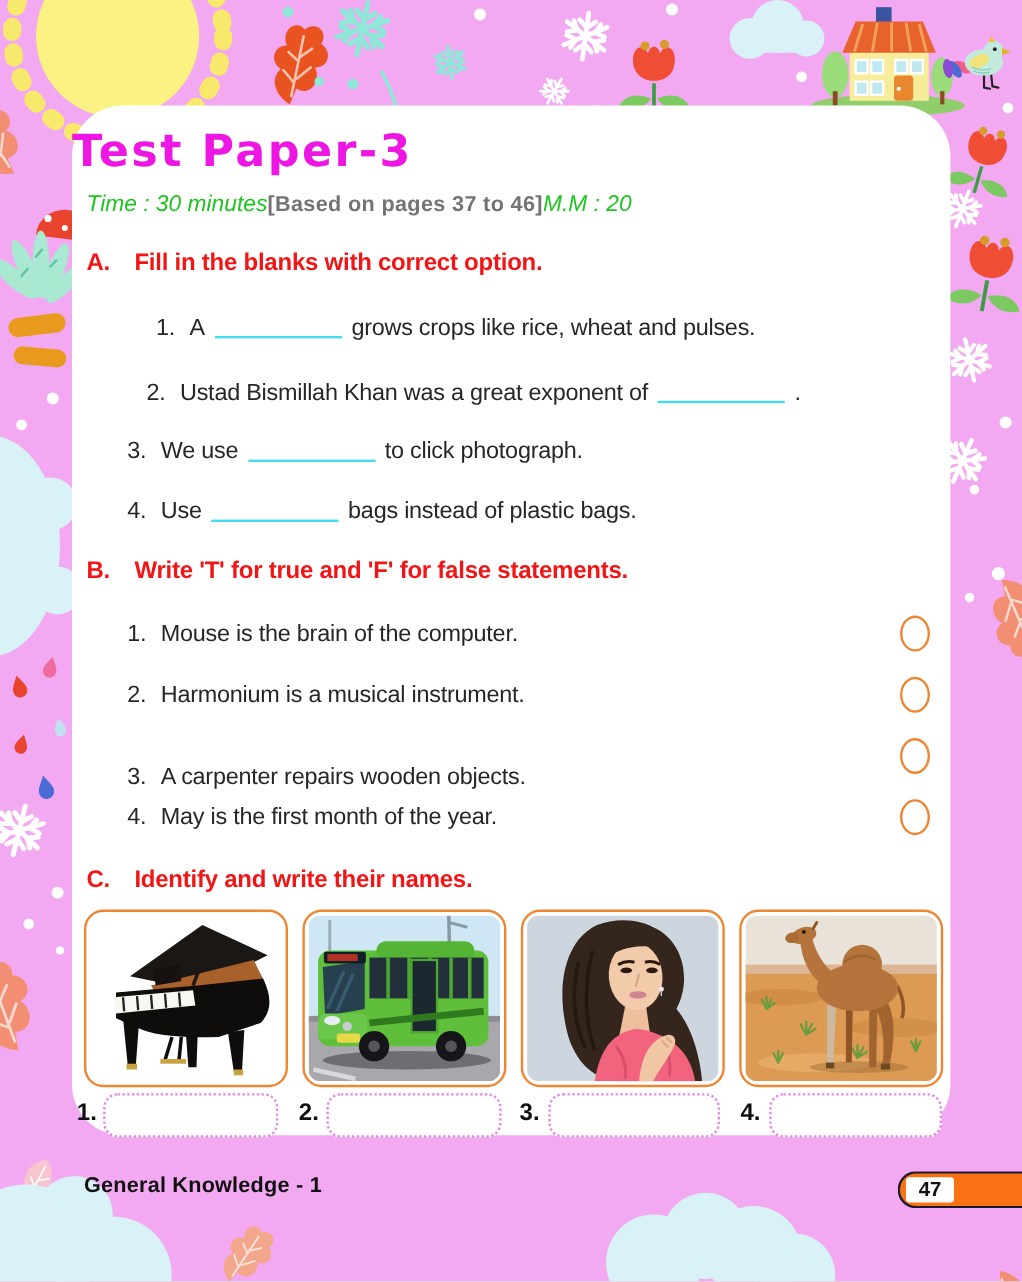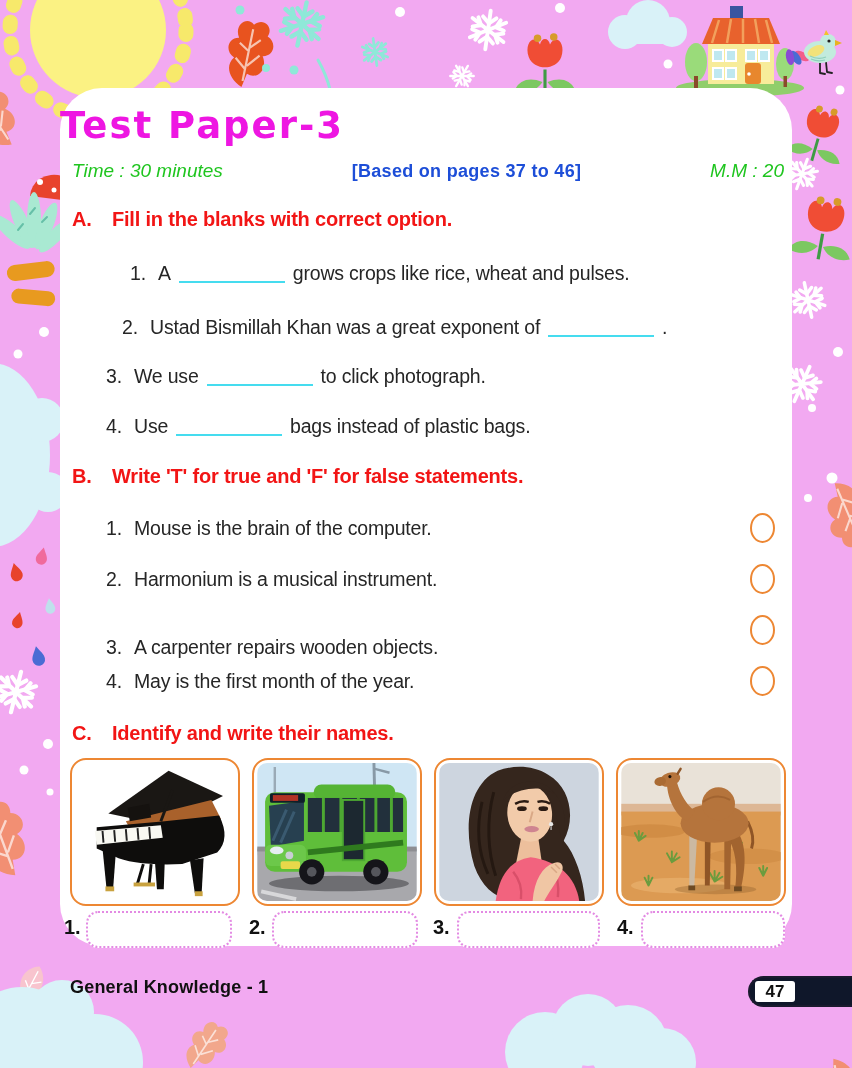--- a/index.html
+++ b/index.html
@@ -13,24 +13,24 @@
     position:absolute; left:60px; top:88px; width:732px; height:858px;
     background:#ffffff; border-radius:42px;
   }
   .title {
     position:absolute; top:16px; left:0; right:0; 
     font-family:"DejaVu Sans", sans-serif;
     font-size:37px; font-weight:bold; letter-spacing:2px; color:#EE16E2;
   }
   .meta {
     position:absolute; top:72px; left:12px; right:8px;
-    display:flex; justify-content:space-between; align-items:baseline;
+    display:flex; align-items:baseline;
   }
   .meta .green { color:#1FC51F; font-style:italic; font-size:19px; }
-  .meta .based { color:#1d4ed8; font-weight:bold; font-size:18px; letter-spacing:.3px; }
+  .meta .based { color:#737373; font-weight:bold; font-size:18px; letter-spacing:.3px; }
   .sec-head {
     position:absolute; left:12px; display:flex;
     color:#F21515; font-size:20px; font-weight:bold; letter-spacing:-.2px;
   }
   .sec-head .letter { width:40px; }
   .q {
     position:absolute; left:46px; font-size:19.5px; color:#262626; letter-spacing:-.2px;
     white-space:nowrap;
   }
   .q .qnum { display:inline-block; width:28px; }
@@ -52,21 +52,21 @@
   .ansbox {
     position:absolute; top:823px; height:37px; box-sizing:border-box;
     border:2px dotted #E38AE3; border-radius:12px; background:#fff;
   }
   .footer-book {
     position:absolute; left:70px; top:977px;
     font-size:18px; font-weight:bold; color:#101010; letter-spacing:.2px;
   }
   .page-badge {
     position:absolute; right:0; top:976px; width:104px; height:31px; box-sizing:border-box;
-    background:#0f172a; border:2.5px solid #1a1a2e; border-right:none;
+    background:#f97316; border:2.5px solid #1a1a2e; border-right:none;
     border-radius:16px 0 0 16px;
   }
   .page-badge .num {
     position:absolute; left:5px; top:3px; width:40px; height:21px;
     background:#fff; border-radius:3px;
     display:flex; align-items:center; justify-content:center;
     font-size:17px; font-weight:bold; color:#111;
   }
 </style>
 </head>

